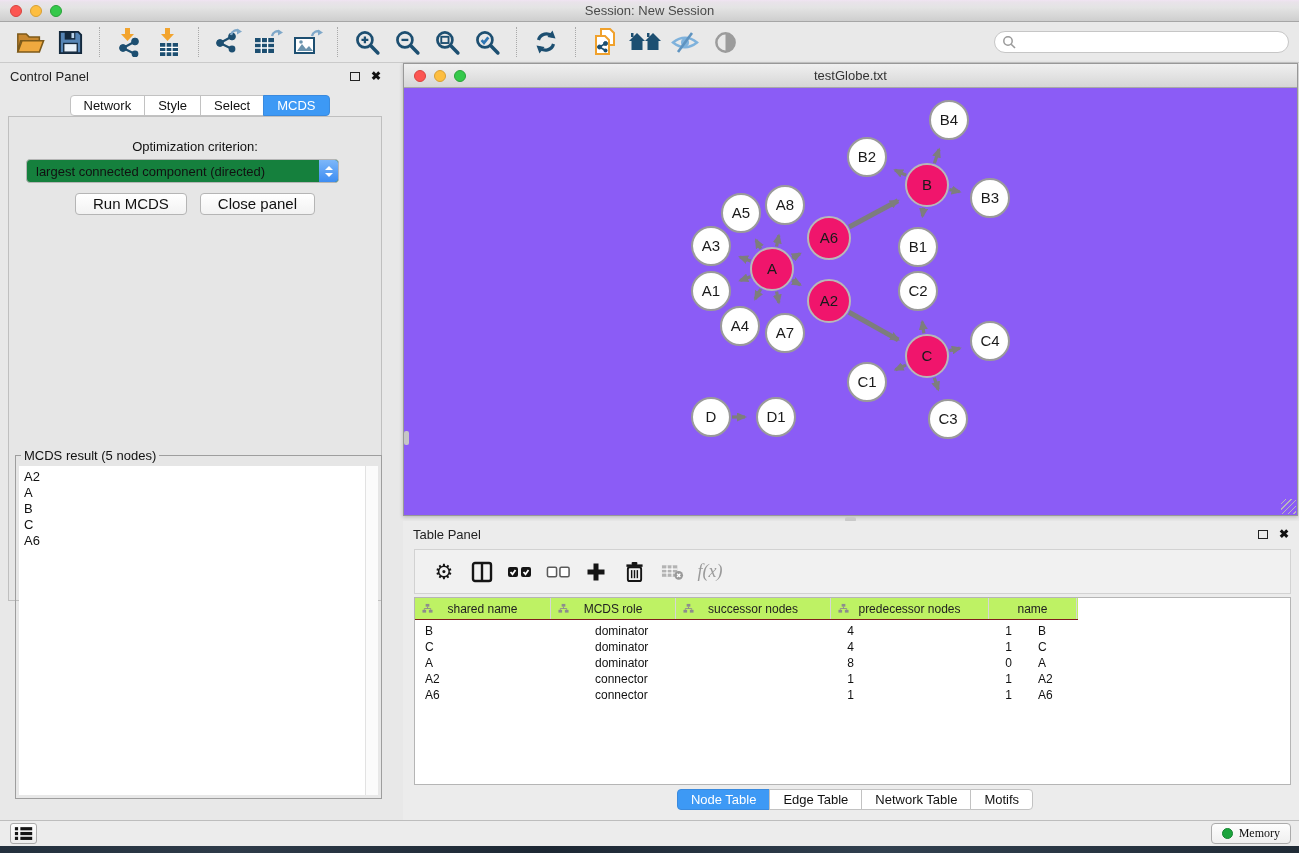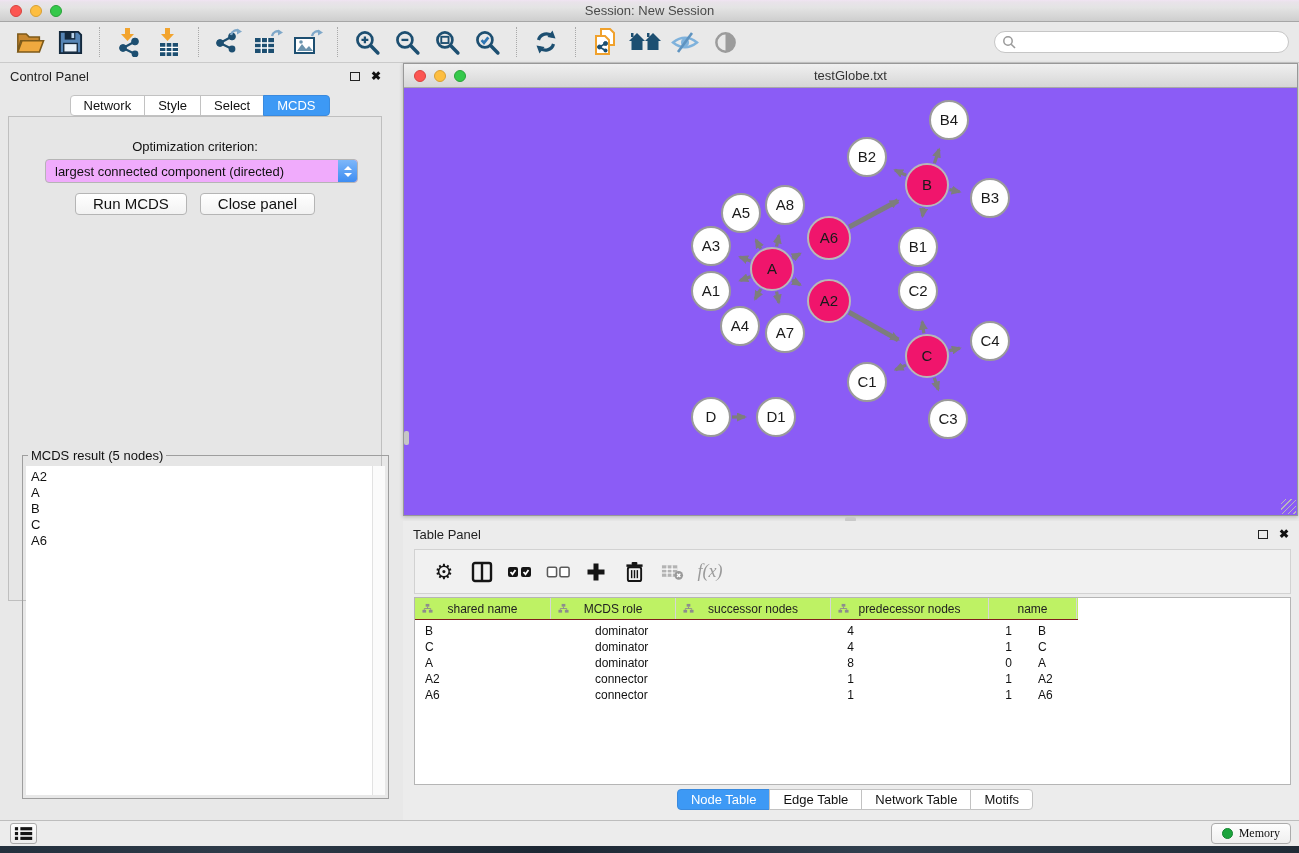--- a/index.html
+++ b/index.html
@@ -35,28 +35,28 @@
 
   
   .control-panel { position:absolute; left:0; top:63px; width:391px; height:757px; background:#e8e8e8; }
   .cp-tabs { position:absolute; top:32px; left:50%; transform:translateX(-50%); display:flex; z-index:2; }
   .tab { height:21px; line-height:20px; padding:0 13px; background:#fff; border:1px solid #c2c2c2; font-size:13px; color:#111; margin-left:-1px; white-space:nowrap; }
   .tab:first-child { border-radius:4px 0 0 4px; margin-left:8px; }
   .tab:last-child { border-radius:0 4px 4px 0; }
   .tab.active { background:#3d99f5; border-color:#3a8ade; color:#fff; }
   .cp-content { position:absolute; left:8px; top:53px; width:374px; height:485px; border:1px solid #bfbfbf; background:#e6e6e6; }
   .opt-label { position:absolute; top:22px; left:0; width:100%; text-align:center; font-size:13px; color:#111; }
-  .selectbox { position:absolute; left:36px; top:42px; width:313px; height:24px; background:#f0abfc; border:1px solid #b5b5b5; border-radius:4px; display:flex; align-items:center; overflow:hidden; }
+  .selectbox { position:absolute; left:17px; top:42px; width:313px; height:24px; background:#15803d; border:1px solid #b5b5b5; border-radius:4px; display:flex; align-items:center; overflow:hidden; }
   .selectbox .val { flex:1; font-size:13px; padding-left:9px; color:#111; white-space:nowrap; }
   .selectbox .step { width:19px; height:100%; background:linear-gradient(#7db7f9,#3e8df2); display:flex; flex-direction:column; align-items:center; justify-content:center; gap:3px; border-radius:0 3px 3px 0; }
   .tri-up { width:0; height:0; border-left:4px solid transparent; border-right:4px solid transparent; border-bottom:4px solid #fff; }
   .tri-down { width:0; height:0; border-left:4px solid transparent; border-right:4px solid transparent; border-top:4px solid #fff; }
   .cp-buttons { position:absolute; top:76px; left:0; width:100%; display:flex; justify-content:center; gap:13px; }
   .btn { height:22px; line-height:20px; padding:0 17px; background:linear-gradient(#ffffff,#f2f2f2); border:1px solid #b5b5b5; border-radius:4px; font-size:15px; color:#111; }
-  .result-box { position:absolute; left:13px; top:338px; width:367px; height:344px; border:1px solid #9e9e9e; }
+  .result-box { position:absolute; left:6px; top:338px; width:367px; height:344px; border:1px solid #9e9e9e; }
   .result-legend { position:absolute; top:-8px; left:5px; background:#e6e6e6; padding:0 3px; font-size:13px; color:#111; }
   .result-list { position:absolute; left:3px; right:3px; top:10px; bottom:3px; background:#fff; font-size:13px; color:#111; padding:3px 0 0 5px; }
   .result-item { line-height:16px; }
   .result-scroll { position:absolute; right:3px; top:10px; bottom:3px; width:13px; background:#fbfbfb; border-left:1px solid #e2e2e2; }
 
   
   .network-window { position:absolute; left:403px; top:63px; width:895px; height:453px; background:#8b5cf6; border:1px solid #989898; box-shadow:0 1px 4px rgba(0,0,0,.22); }
   .nw-titlebar { position:relative; height:24px; background:linear-gradient(#f0f0f0,#d6d6d6); border-bottom:1px solid #a8a8a8; }
   .nw-title { position:absolute; left:0; right:0; top:4px; text-align:center; font-size:13px; color:#333; }
   .graph { position:absolute; left:0; top:24px; }

